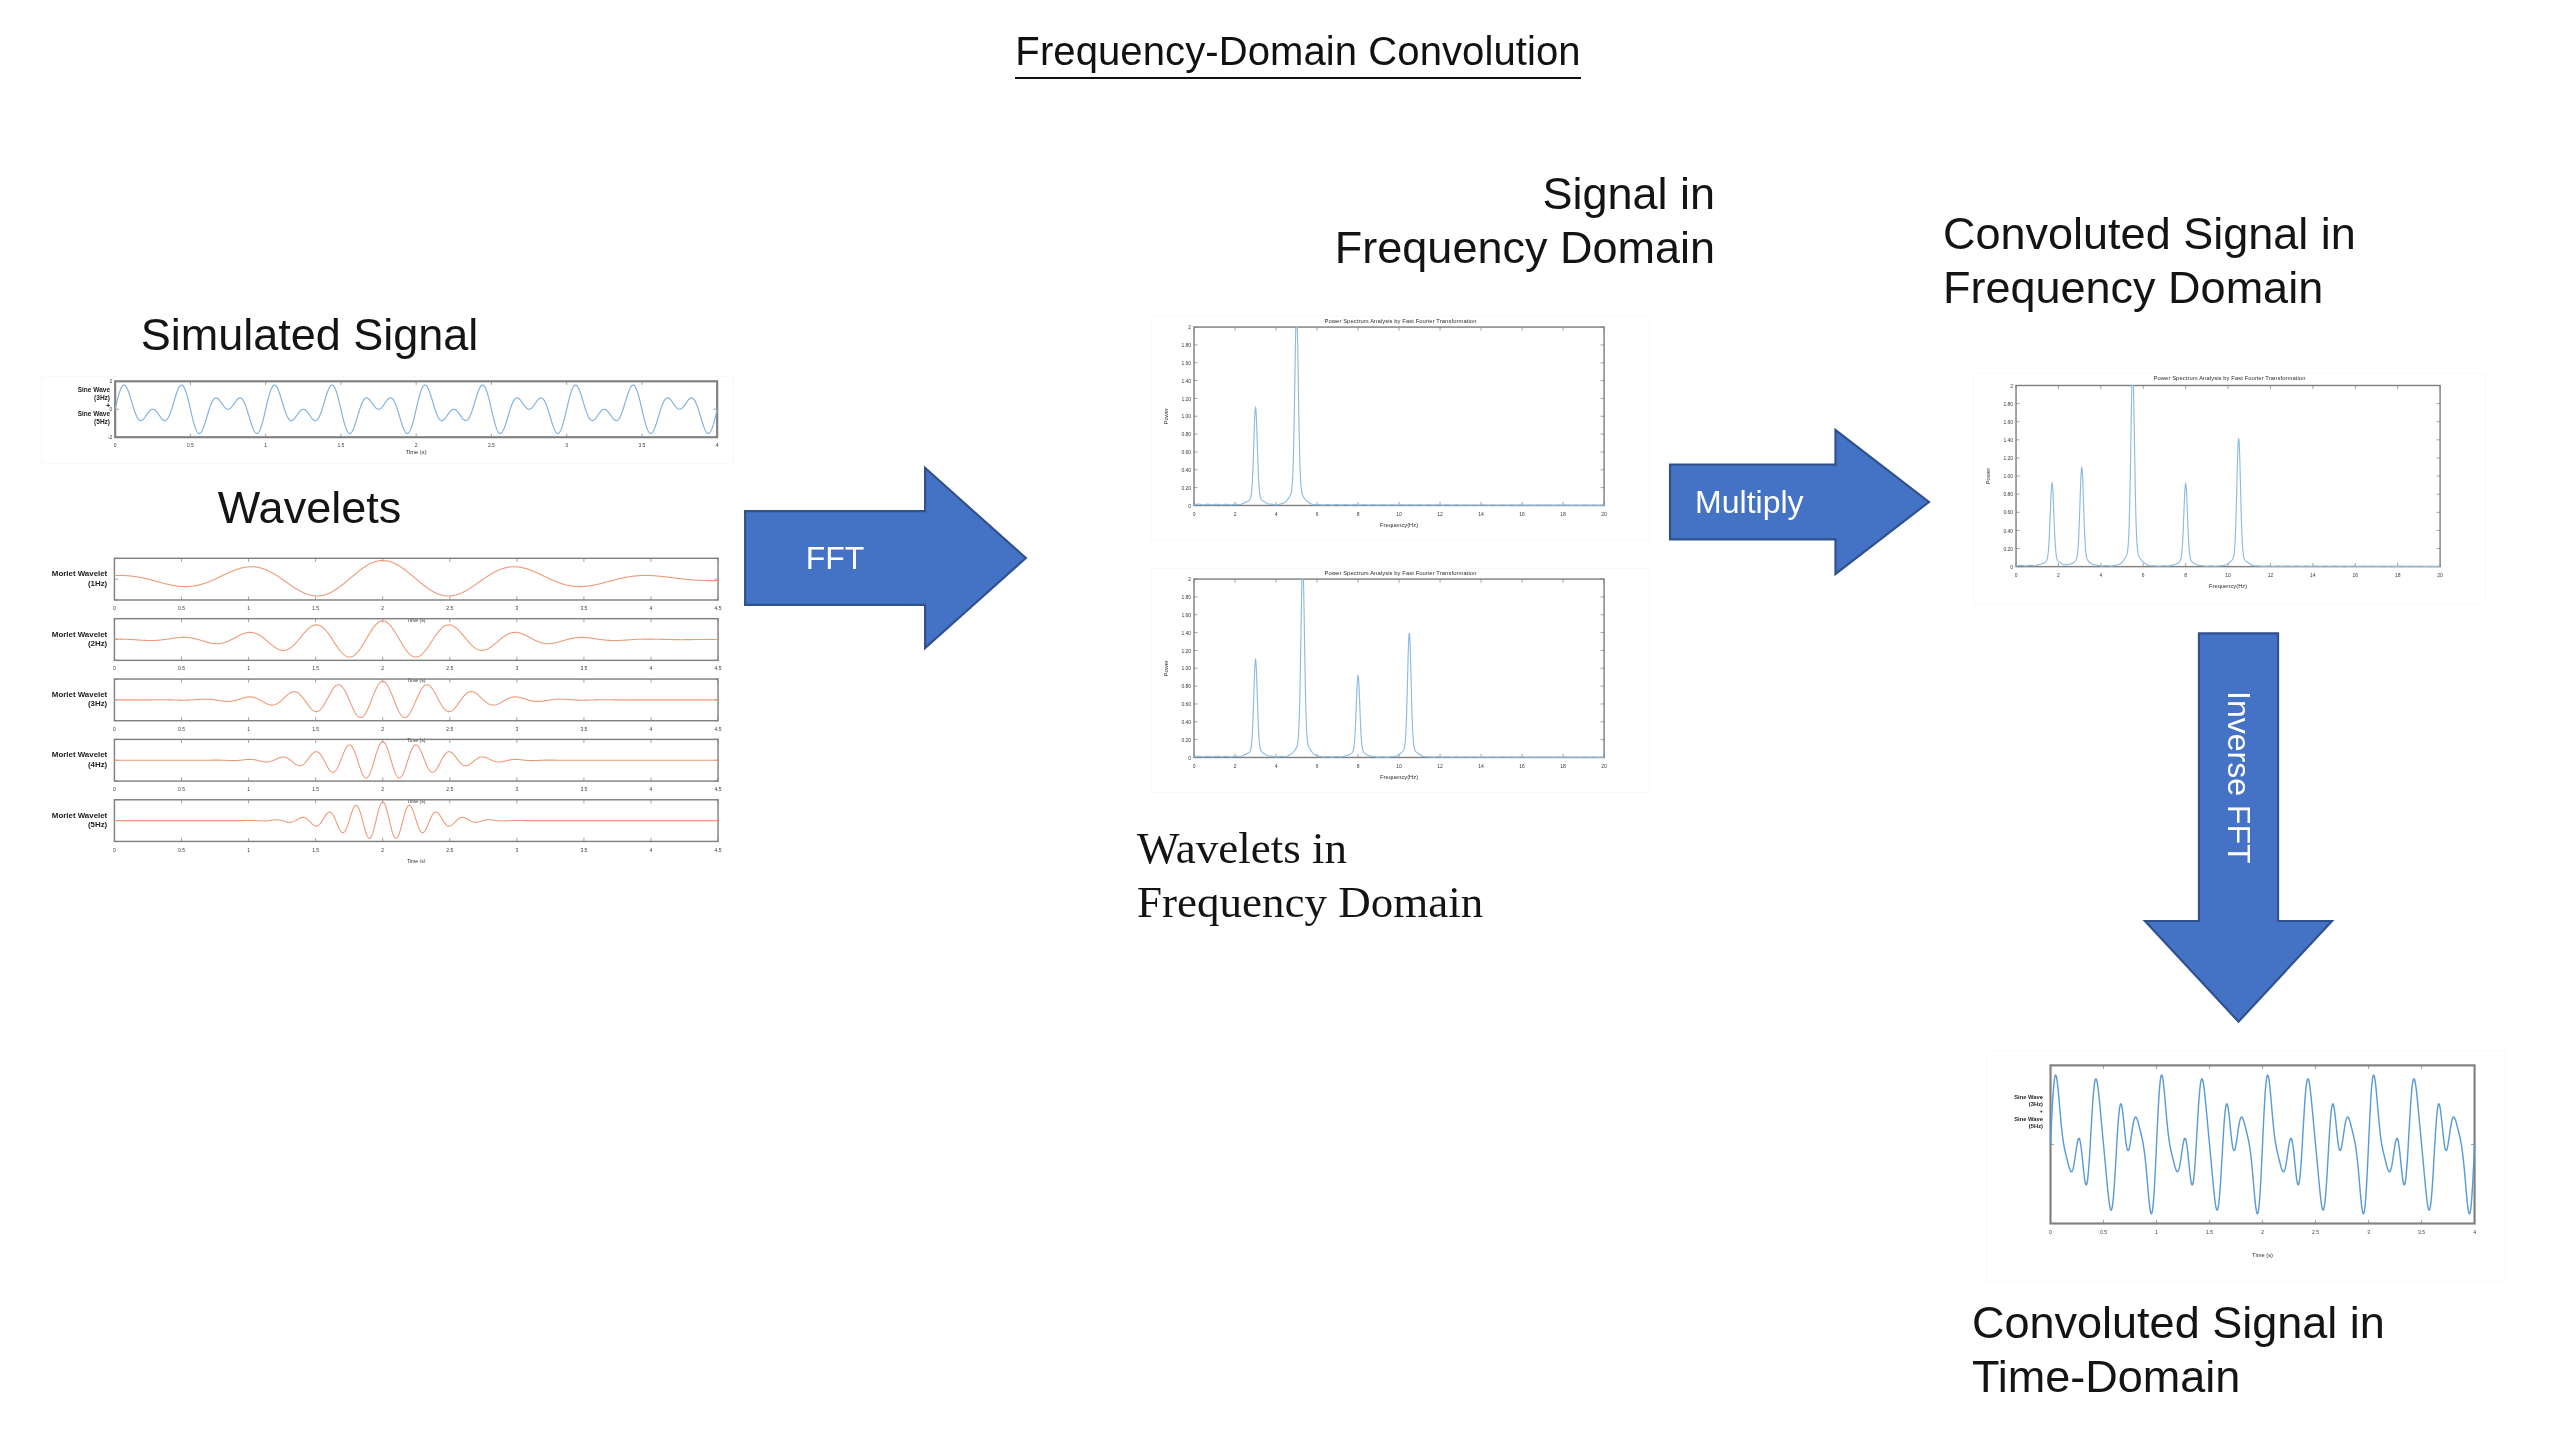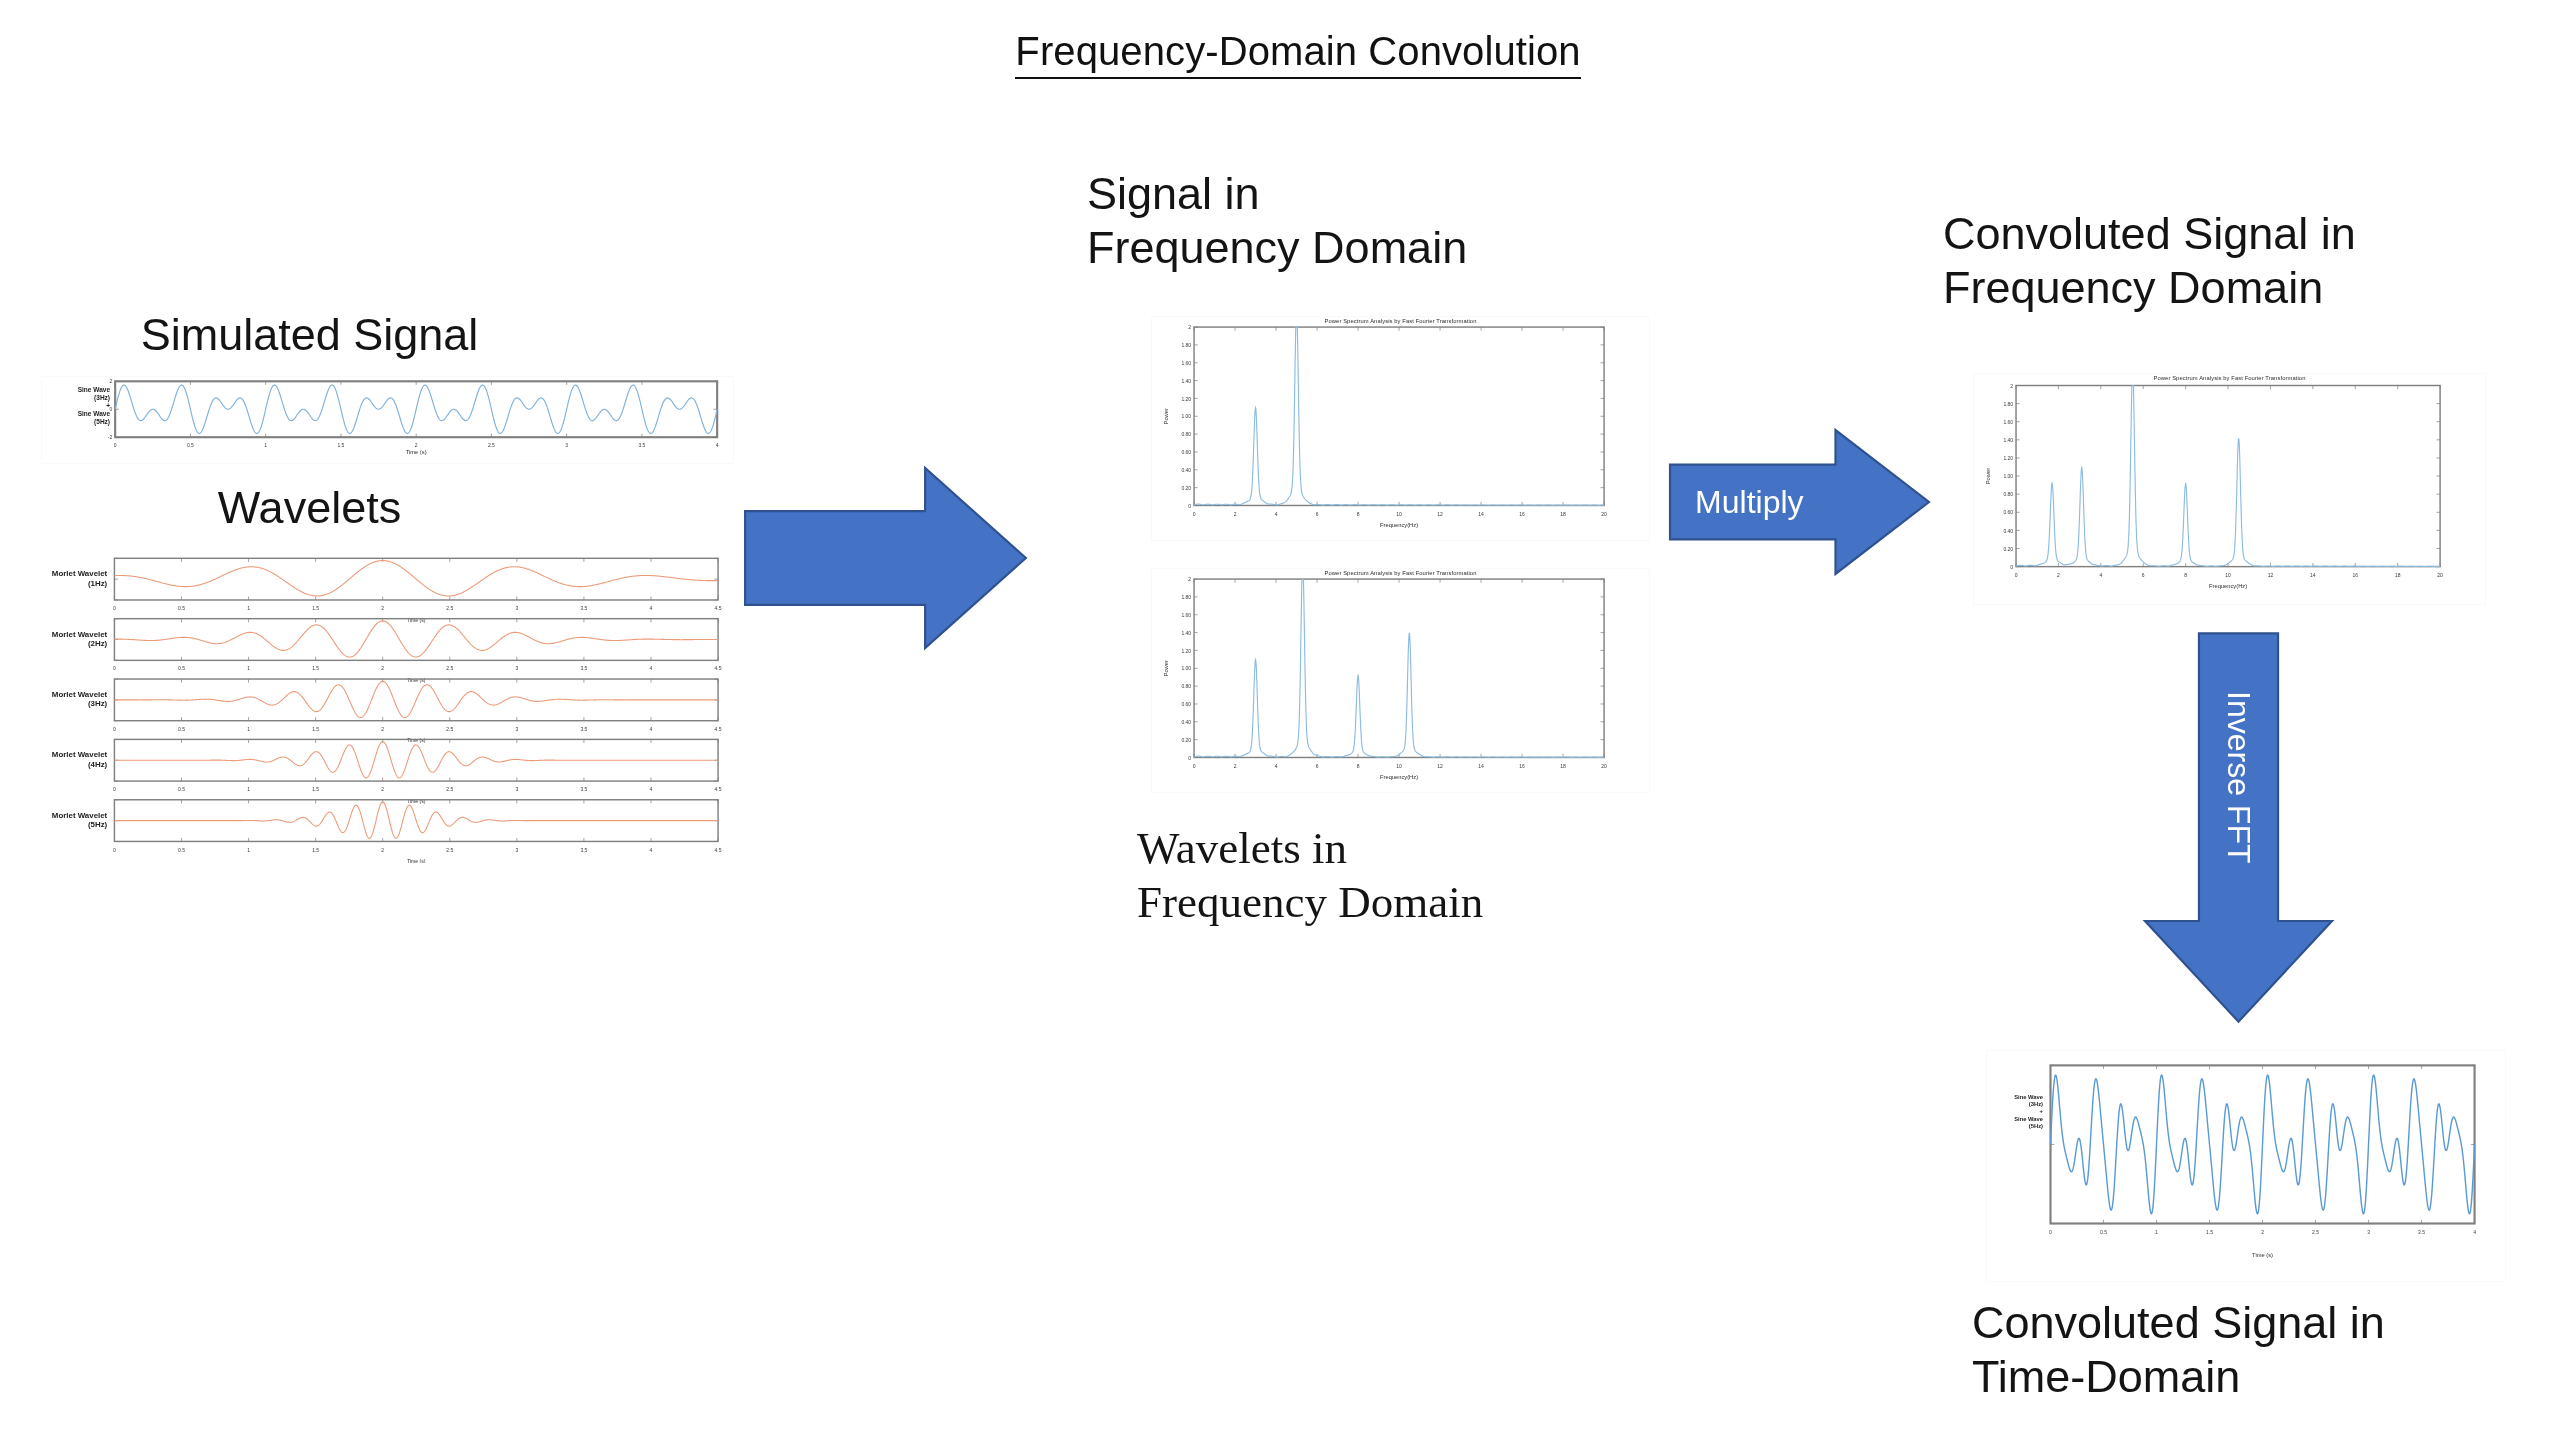--- a/index.html
+++ b/index.html
@@ -326,23 +326,24 @@
         <text x="520" y="430" class="axlabel sm" text-anchor="middle">Time (s)</text>
         <text x="90" y="367" text-anchor="end" style="font-size:11px;font-weight:700;fill:#222;"><tspan x="90" dy="0">Morlet Wavelet</tspan><tspan x="90" dy="13">(5Hz)</tspan></text>
       </g>
   </svg>
 </div>
 
 <div class="abs arrow" style="left:745px;top:468px;">
   <svg width="281" height="180" viewBox="0 0 390 250">
     <polygon points="0,60 250,60 250,0 390,125 250,250 250,190 0,190" fill="#4472C4" stroke="#2F528F" stroke-width="3"></polygon>
   </svg>
-</div>
-
-<div class="abs heading" style="left:1087px;top:167px;width:576px;">Signal in
+  <div class="arrowtxt" style="left:0;top:43px;width:180px;height:94px;">FFT</div>
+</div>
+
+<div class="abs heading" style="left:1139px;top:167px;width:576px;text-align:right;">Signal in
 Frequency Domain</div>
 
 <div class="abs plotcard imgedge" style="left:1152px;top:317px;width:497px;height:223px;">
   <div class="ttl">Power Spectrum Analysis by Fast Fourier Transformation</div>
   <svg width="497" height="223" viewBox="0 0 690 310">
     <g id="spec1-plot">
         <rect x="58" y="14" width="570" height="248" fill="none" stroke="#808080" stroke-width="2"></rect>
         <line x1="58" y1="262" x2="58" y2="257" stroke="#808080" stroke-width="1"></line>
         <line x1="58" y1="14" x2="58" y2="19" stroke="#808080" stroke-width="1"></line>
         <text x="58" y="276" class="tickTxt" text-anchor="middle">0</text>

